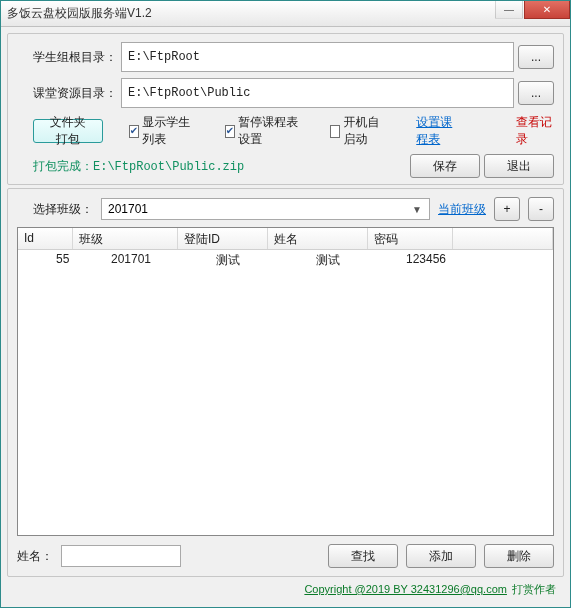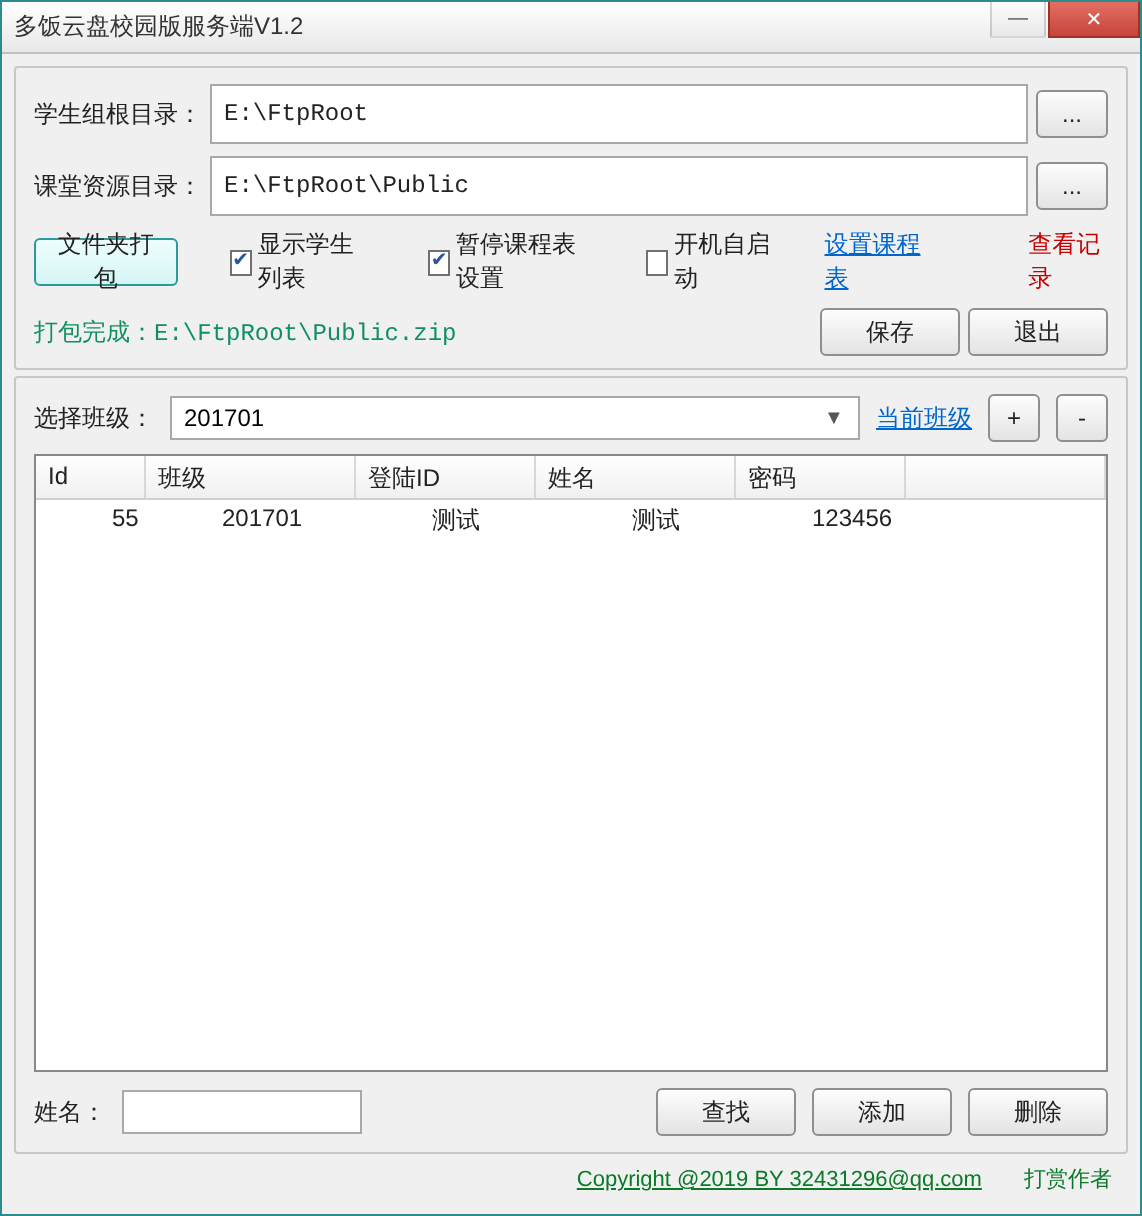--- a/index.html
+++ b/index.html
@@ -70,20 +70,21 @@
     border: 1px solid #c7c7c7;
     border-radius: 2px;
     padding: 8px 9px 6px 9px;
     background: #f0f0f0;
   }
   .row {
     display: flex;
     align-items: center;
     margin-bottom: 6px;
     gap: 4px;
+    margin-left: 16px;
   }
   .row:last-child { margin-bottom: 0; }
   .lbl {
     color: #222;
     font-size: 12px;
     white-space: nowrap;
   }
   .textinput {
     flex: 1;
     height: 22px;
@@ -219,21 +220,21 @@
     border: 1px solid #a9a9a9;
     background: #fff;
     padding: 2px 4px;
   }
   .copyright {
     text-align: right;
     padding: 2px 8px 4px 0;
     font-size: 11px;
   }
   .copyright .c1 { color: #0a7a28; text-decoration: underline; }
-  .copyright .c2 { color: #0a7a28; margin-left: 18px; text-align: center; }
+  .copyright .c2 { color: #0a7a28; margin-left: 2px; text-align: center; }
   .sq { min-width: 26px; width:26px; padding:0; }
 </style>
 </head>
 <body>
 
 <div class="window">
 
   <div class="titlebar">
     <span class="titlebar-title">多饭云盘校园版服务端V1.2</span>
     <div class="titlebar-buttons">

